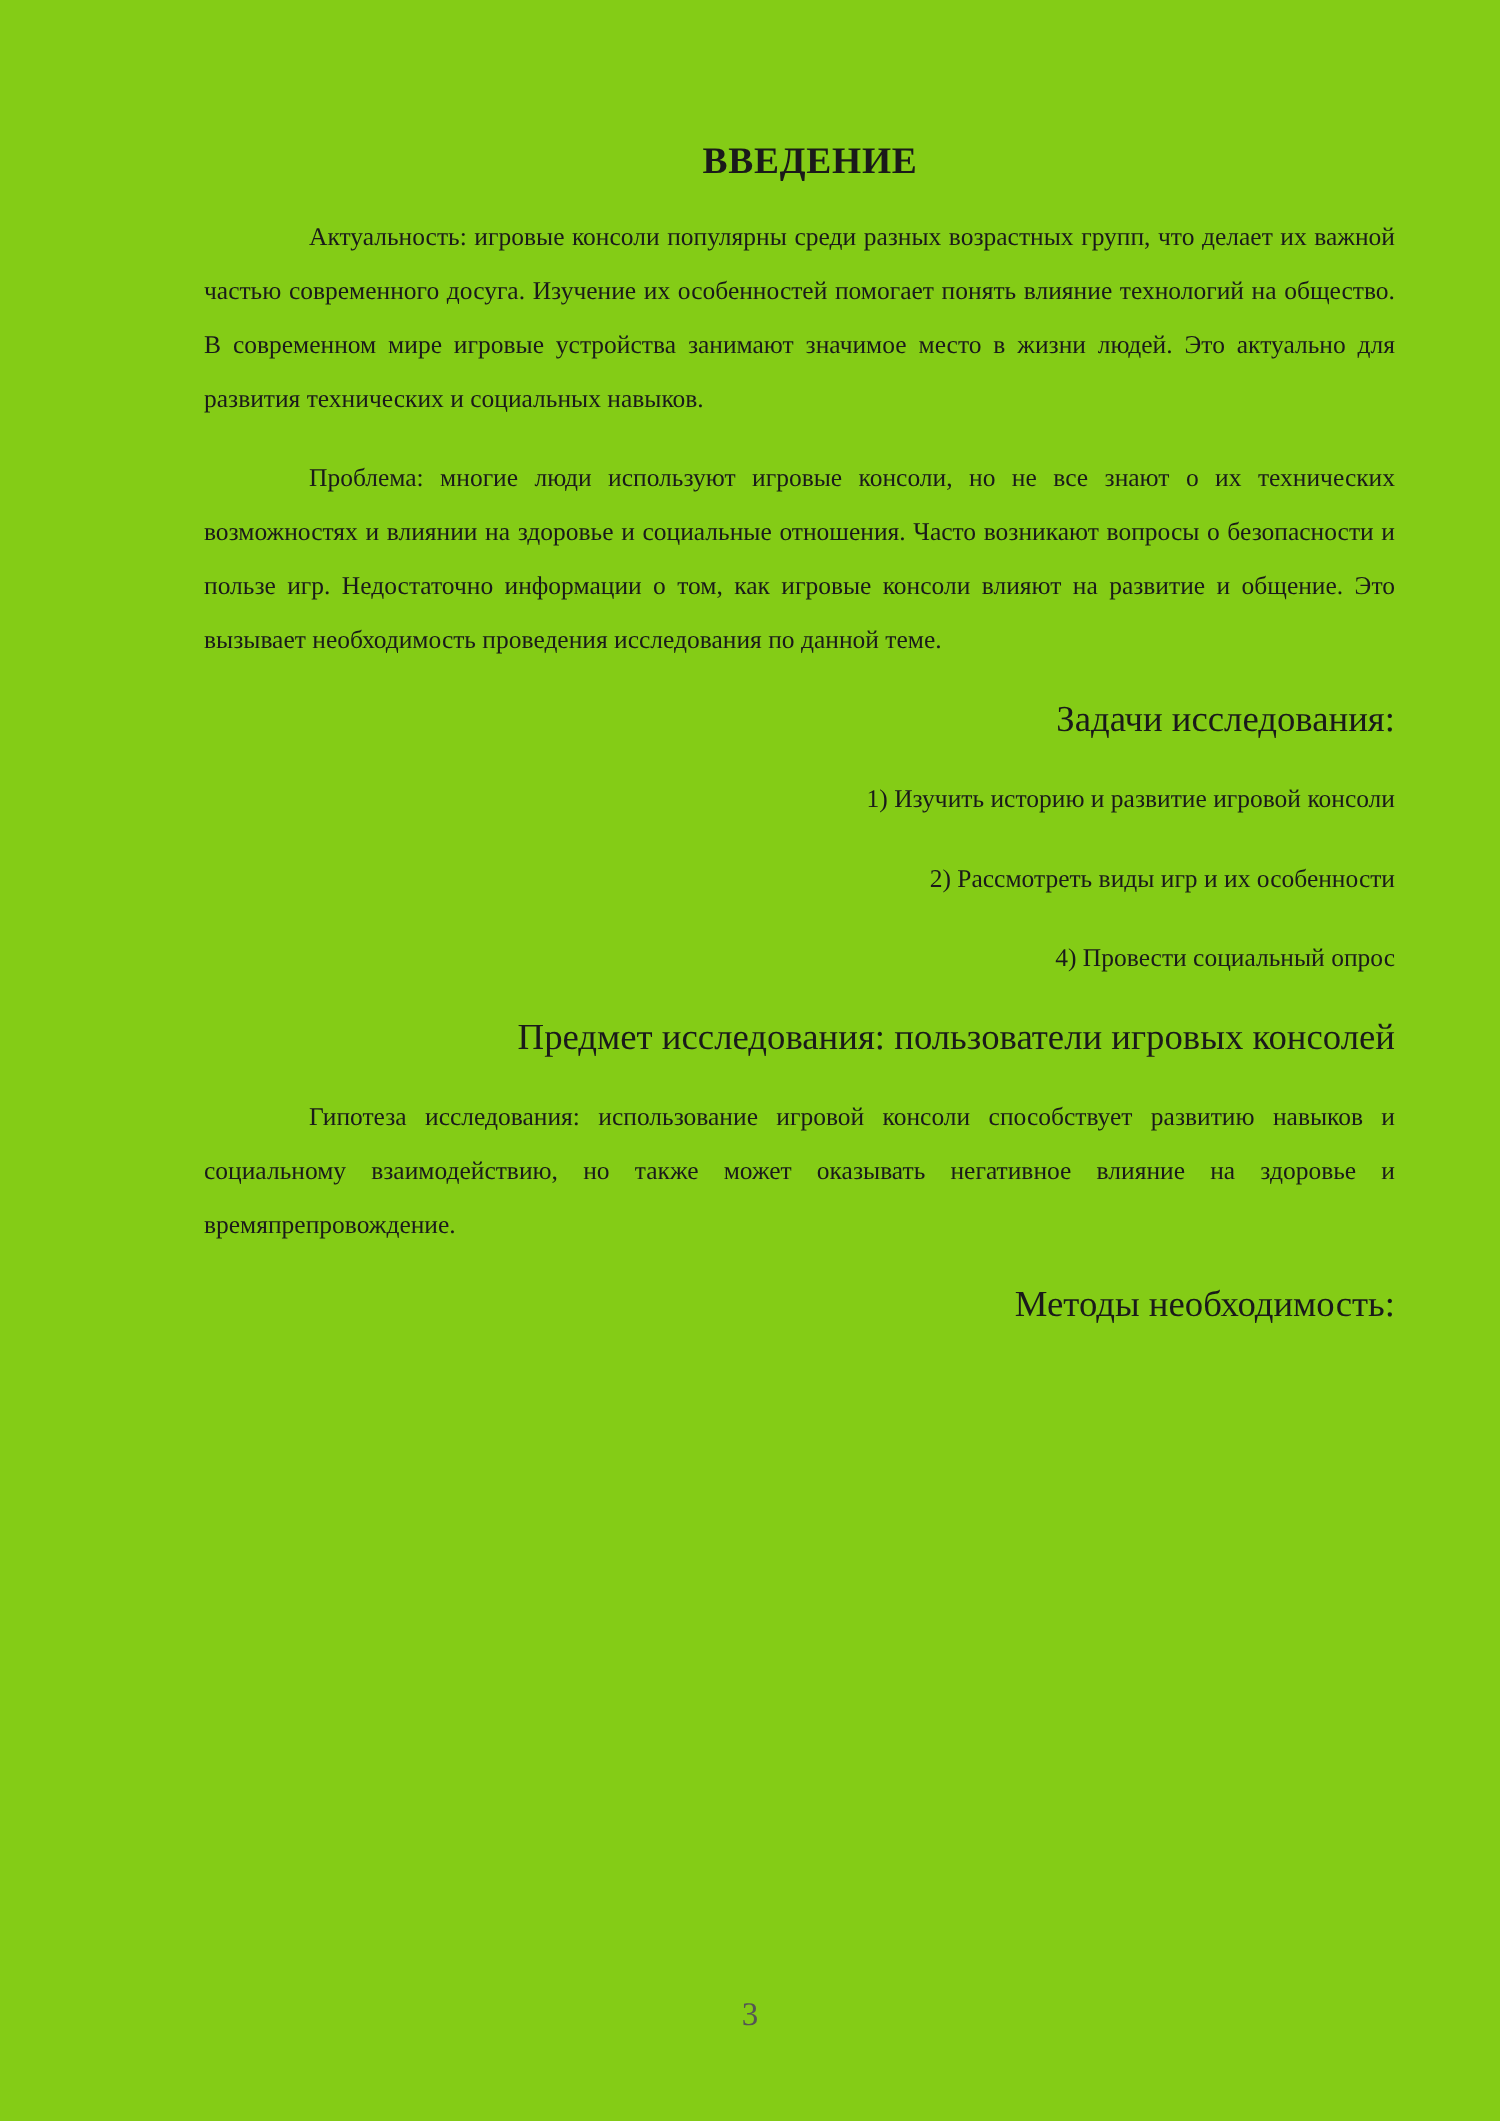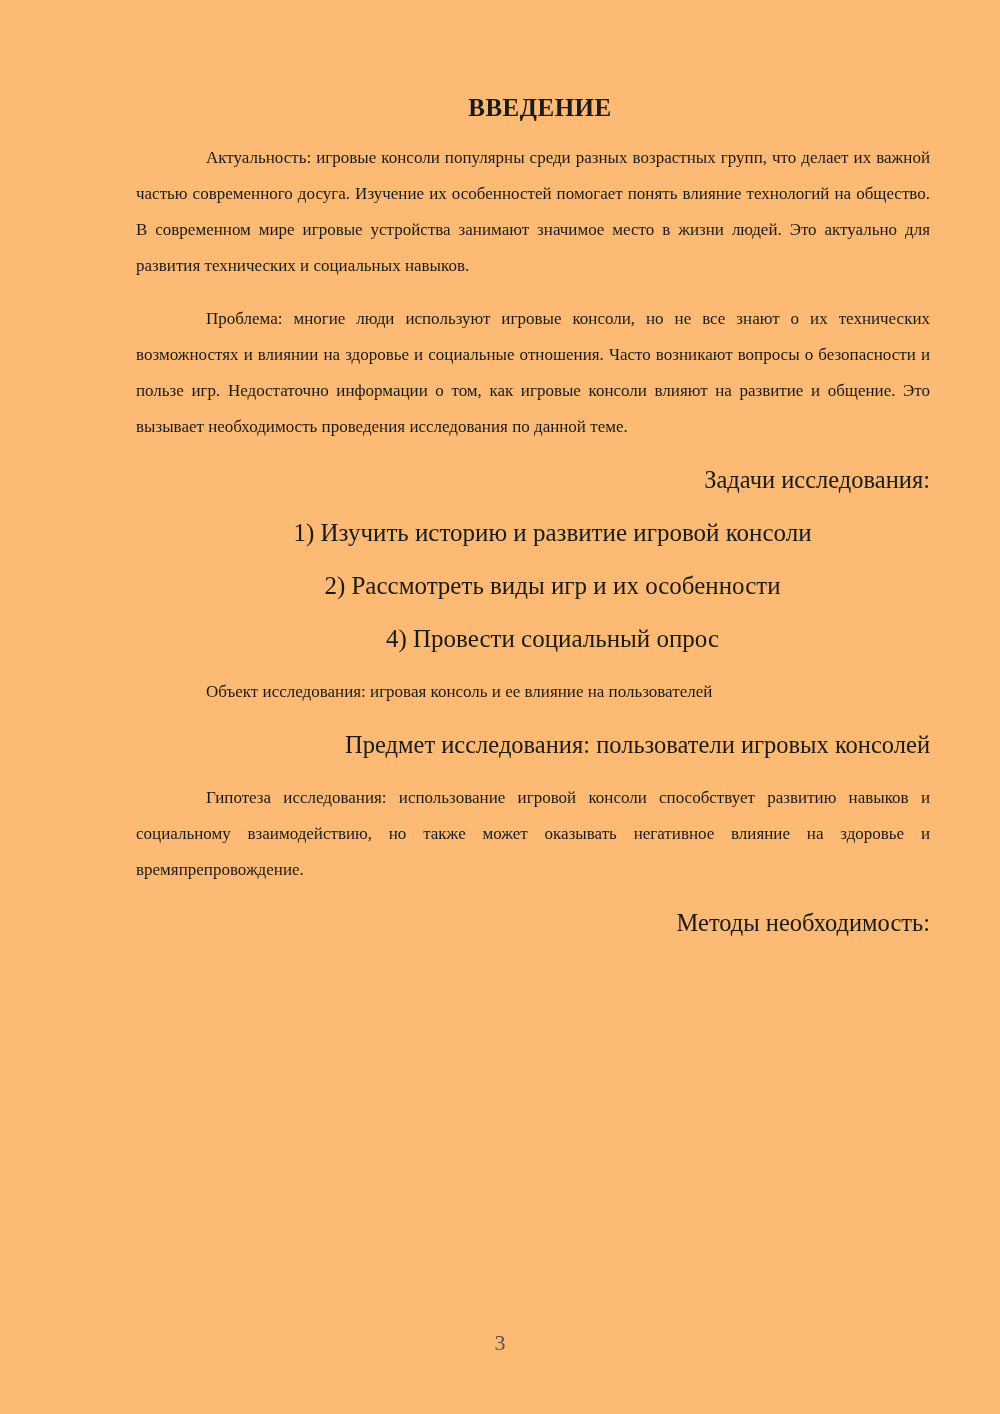--- a/index.html
+++ b/index.html
@@ -6,21 +6,21 @@
   html, body {
     margin: 0;
     padding: 0;
     background: #ffffff;
   }
   .page {
     position: relative;
     width: 1000px;
     height: 1414px;
     margin: 0 auto;
-    background: #fdba74;
+    background: #84cc16;
     overflow: hidden;
     font-family: "Liberation Serif", "DejaVu Serif", serif;
     color: #1a1a1a;
     box-sizing: border-box;
   }
 
   
   .content {
     position: absolute;
     left: 136px;
@@ -54,25 +54,25 @@
   .para.stretch-last {
     text-align-last: auto;
   }
 
   .list {
     list-style: none;
     margin: 0;
     padding: 0;
   }
   .list-item {
-    font-size: 25px;
+    font-size: 17px;
     line-height: 36px;
     padding-top: 17px;
     padding-left: 39px;   
-    text-align: center;
+    text-align: right;
     white-space: nowrap;
   }
 
   .label-line {
     margin: 0;
     padding-top: 17px;
     font-size: 24.5px;
     line-height: 36px;
     text-indent: 70px;
     text-align: right;
@@ -105,21 +105,20 @@
 
 
     <p class="label-line">Задачи исследования:</p>
 
     <ul class="list">
       <li class="list-item">1) Изучить историю и развитие игровой консоли</li>
       <li class="list-item">2) Рассмотреть виды игр и их особенности</li>
       <li class="list-item">4) Провести социальный опрос</li>
     </ul>
 
-    <p class="para stretch-last">Объект исследования: игровая консоль и ее влияние на пользователей</p>
 
     <p class="label-line">Предмет исследования: пользователи игровых консолей</p>
 
     <p class="para">Гипотеза исследования: использование игровой консоли способствует развитию навыков и социальному взаимодействию, но также может оказывать негативное влияние на здоровье и времяпрепровождение.</p>
 
     <p class="label-line">Методы необходимость:</p>
 
   </div>
 
   <div class="page-number">3</div>

